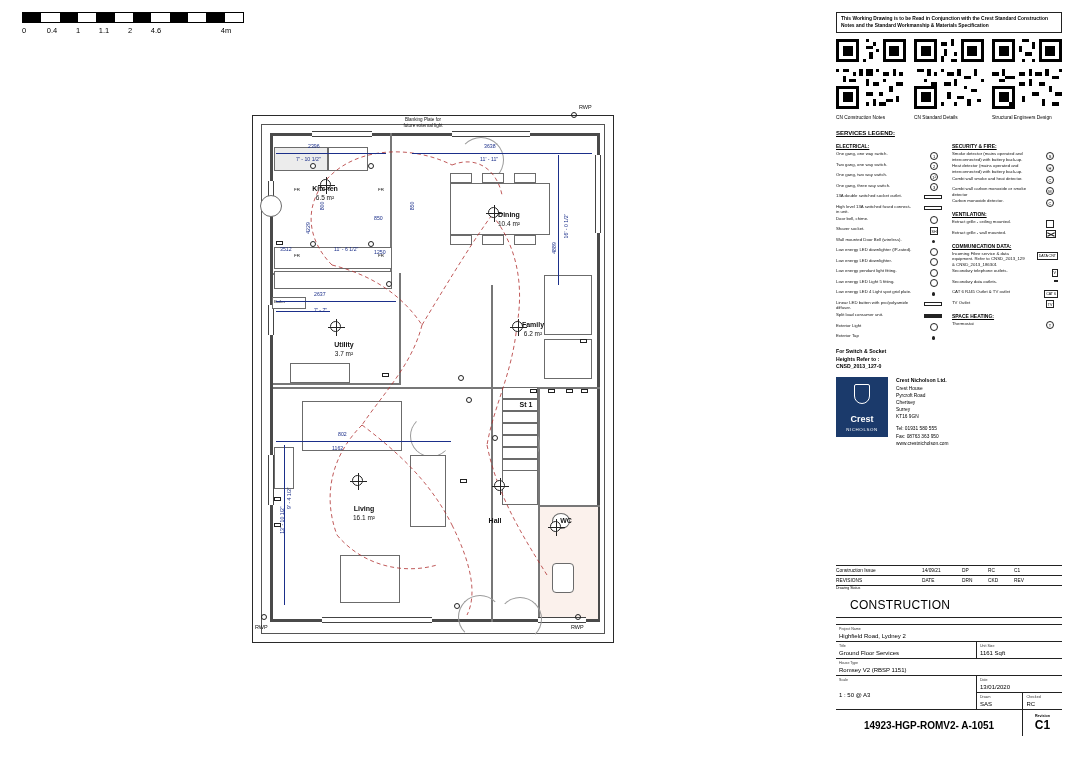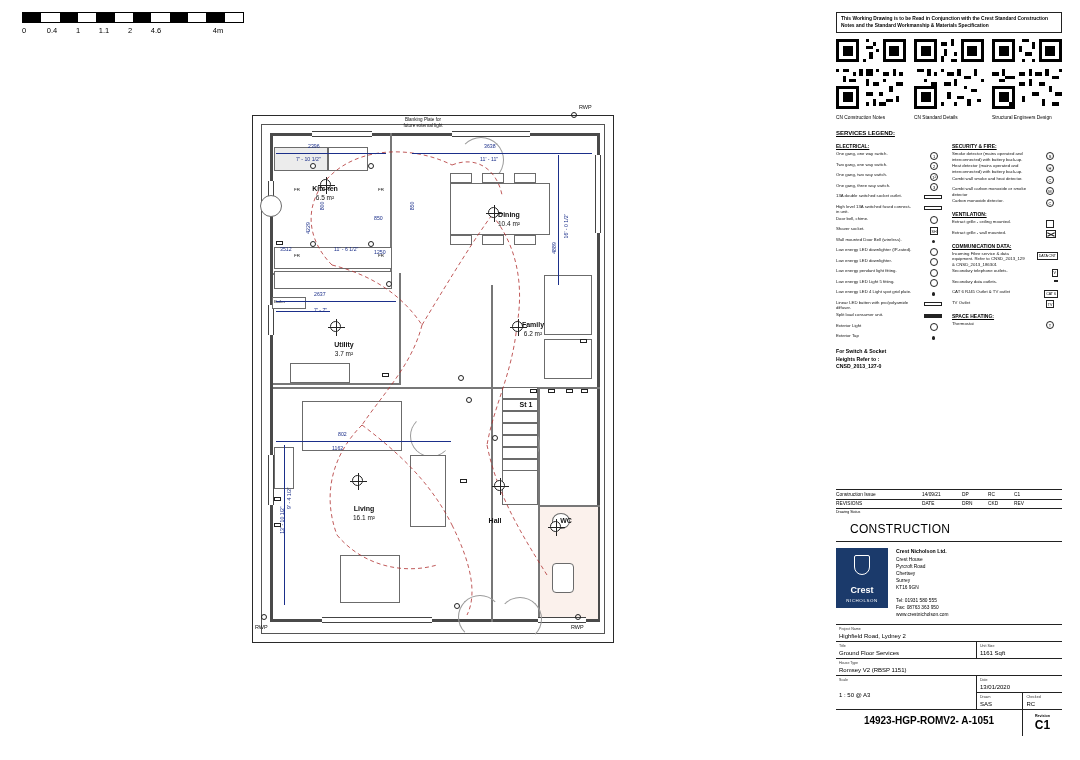--- a/index.html
+++ b/index.html
@@ -102,21 +102,21 @@
   #logo .nich { position:absolute; left:0; right:0; bottom:5px; text-align:center; font-size:4.4px; letter-spacing:0.6px; }
   #logo .mark { position:absolute; left:50%; top:7px; transform:translateX(-50%); width:16px; height:20px; border:1px solid #fff; border-radius:2px 2px 8px 8px; }
   #addr { font-size:4.8px; line-height:1.5; }
   #addr b { font-size:5.2px; }
   #contact { font-size:4.8px; line-height:1.5; margin-top:5px; }
 
   .fldrow { display:flex; border-top:0.8px solid #222; }
   .fld { padding:1.5px 3px 2.5px; }
   .fld .lab { font-size:3.6px; color:#333; }
   .fld .val { font-size:6px; margin-top:2px; }
-  #drawno { display:flex; border-top:0.8px solid #222; align-items:flex-start; }
+  #drawno { display:flex; border-top:0.8px solid #222; align-items:flex-end; }
   #drawno .no { flex:1; font-size:10px; font-weight:bold; padding:5px 3px; text-align:center; }
   #drawno .rev { width:40px; font-size:12px; font-weight:bold; text-align:center; border-left:0.8px solid #222; padding:4px 0; }
   .revlab { font-size:3.6px; }
 </style>
 </head>
 <body>
 
 <div class="sheet">
 
   <div id="scalebar">
@@ -134,21 +134,21 @@
         <div class="b"></div>
         <div class="w"></div>
     </div>
     <div class="ticks">
       <span style="left:2px">0</span>
       <span style="left:30px">0.4</span>
       <span style="left:56px">1</span>
       <span style="left:82px">1.1</span>
       <span style="left:108px">2</span>
       <span style="left:134px">4.6</span>
-      <span style="left:196px">4m</span>
+      <span style="left:204px">4m</span>
     </div>
   </div>
 
   <div id="plan-frame">
     <div id="plan-inner">
 
       <div class="wall" style="left:8px;  top:8px;   width:330px; height:3px;"></div>
       <div class="wall" style="left:8px;  top:494px; width:330px; height:3px;"></div>
       <div class="wall" style="left:8px;  top:8px;   width:3px;   height:489px;"></div>
       <div class="wall" style="left:335px;top:8px;   width:3px;   height:489px;"></div>
@@ -697,20 +697,43 @@
           <div class="leg-item">
               <div class="leg-txt">Thermostat</div>
               <div class="leg-sym">
                 <span class="sym-circ">T</span>
               </div>
             </div>
         </div>
       </div>
     </div>
 
+    <div id="company">
+      <div id="logo">
+        <div class="mark"></div>
+        <div class="crest">Crest</div>
+        <div class="nich">NICHOLSON</div>
+      </div>
+      <div>
+        <div id="addr">
+          <b>Crest Nicholson Ltd.</b>
+          <div>Crest House</div>
+          <div>Pyrcroft Road</div>
+          <div>Chertsey</div>
+          <div>Surrey</div>
+          <div>KT16 9GN</div>
+        </div>
+        <div id="contact">
+          <div>Tel: 01931 580 555</div>
+          <div>Fax: 08763 363 950</div>
+          <div>www.crestnicholson.com</div>
+        </div>
+      </div>
+    </div>
+
     <div id="issue">
       <div class="hline"></div>
       <div class="irow">
         <div class="c1">Construction Issue</div>
         <div class="c2">14/09/21</div>
         <div class="c3">DP</div>
         <div class="c4">RC</div>
         <div class="c5">C1</div>
       </div>
       <div class="hline"></div>
@@ -718,43 +741,20 @@
         <div class="c1">REVISIONS</div>
         <div class="c2">DATE</div>
         <div class="c3">DRN</div>
         <div class="c4">CKD</div>
         <div class="c5">REV</div>
       </div>
       <div class="hline"></div>
       <div style="font-size:3.6px;padding:1px 0;">Drawing Status</div>
       <div id="consttitle">CONSTRUCTION</div>
       <div class="hline"></div>
-    </div>
-
-    <div id="company">
-      <div id="logo">
-        <div class="mark"></div>
-        <div class="crest">Crest</div>
-        <div class="nich">NICHOLSON</div>
-      </div>
-      <div>
-        <div id="addr">
-          <b>Crest Nicholson Ltd.</b>
-          <div>Crest House</div>
-          <div>Pyrcroft Road</div>
-          <div>Chertsey</div>
-          <div>Surrey</div>
-          <div>KT16 9GN</div>
-        </div>
-        <div id="contact">
-          <div>Tel: 01931 580 555</div>
-          <div>Fax: 08763 363 950</div>
-          <div>www.crestnicholson.com</div>
-        </div>
-      </div>
     </div>
 
     <div style="margin-top:6px;">
       <div class="fldrow">
         <div class="fld" style="width:100%">
           <div class="lab">Project Name</div>
           <div class="val">Highfield Road, Lydney 2</div>
         </div>
       </div>
       <div class="fldrow">

